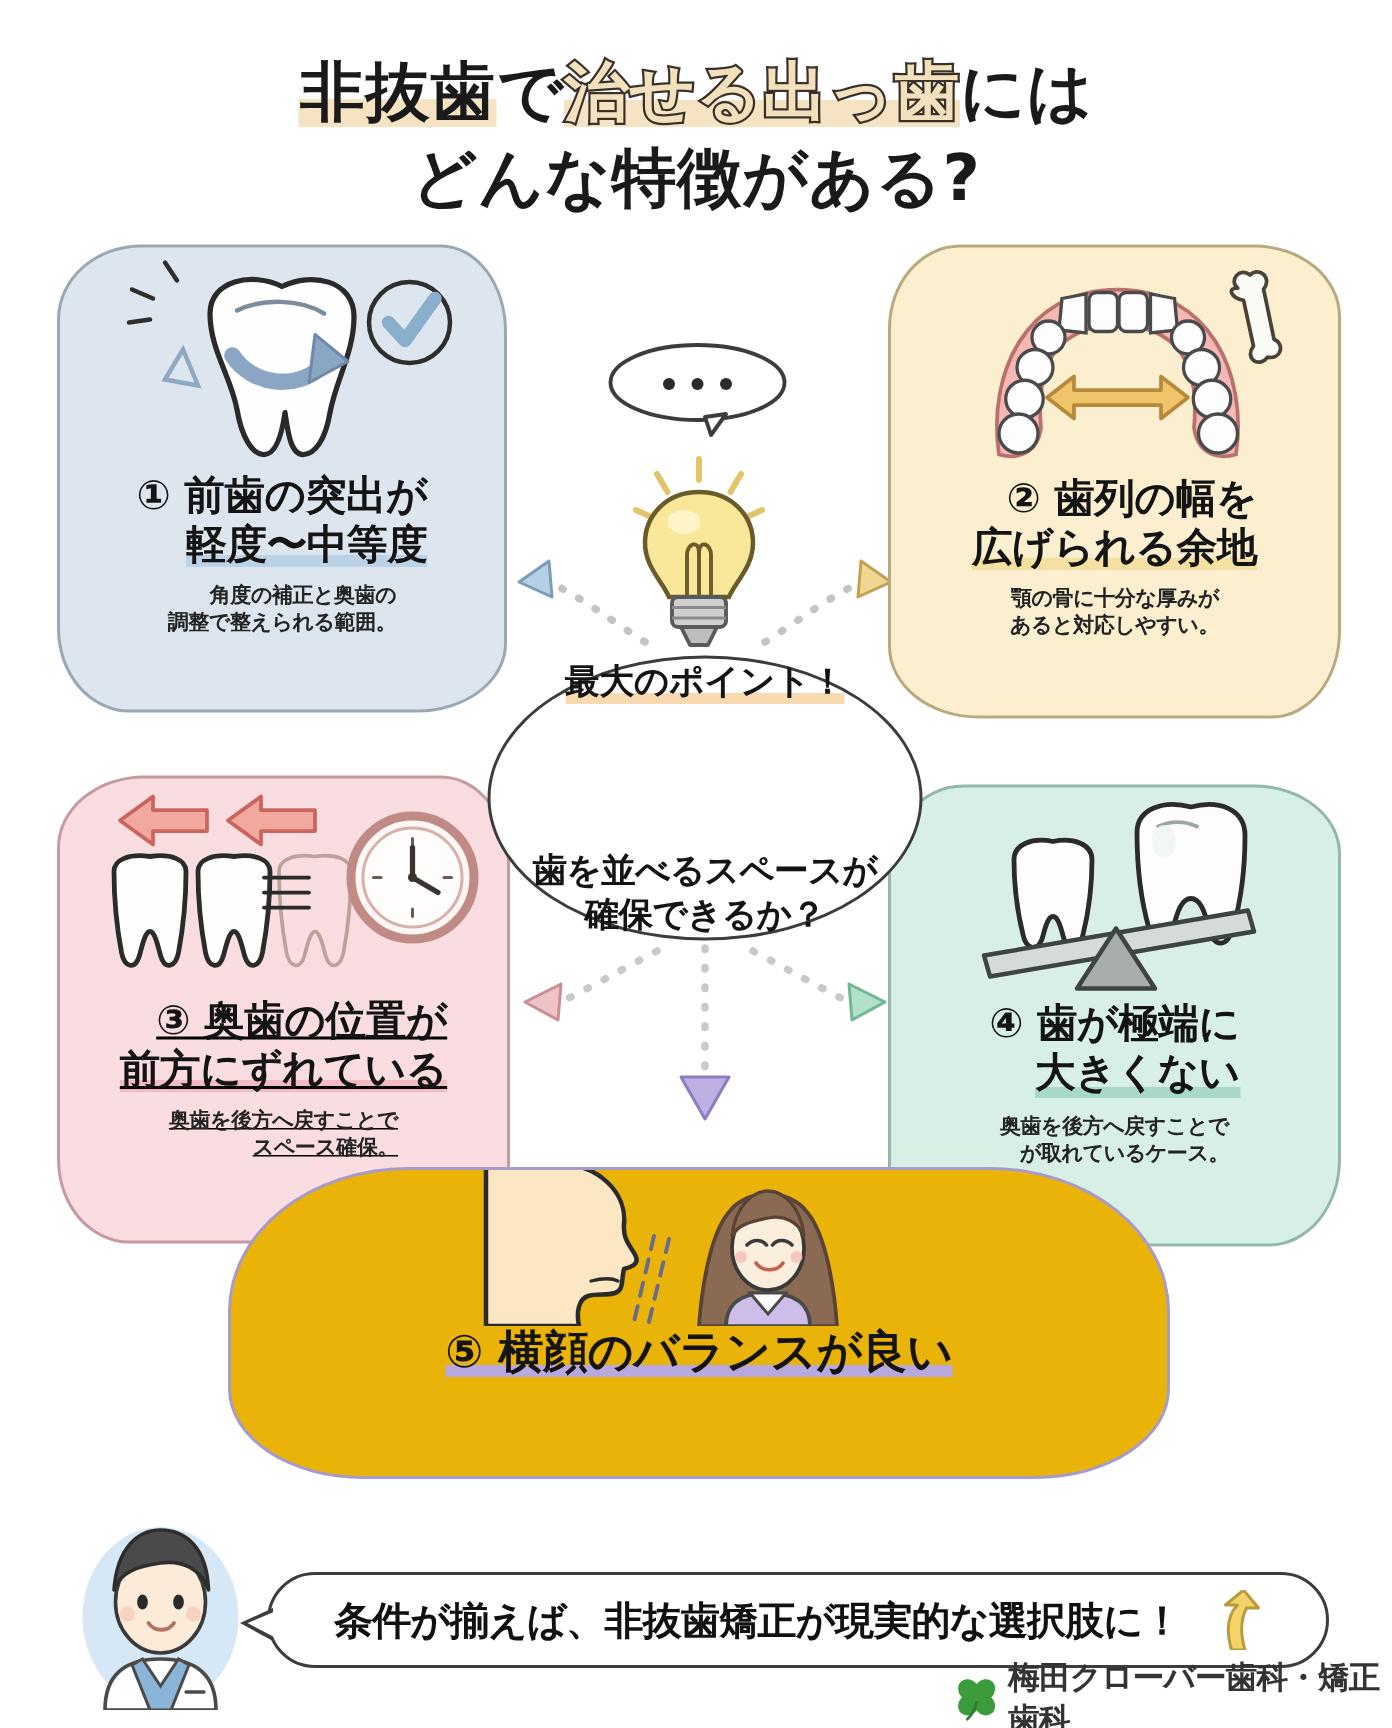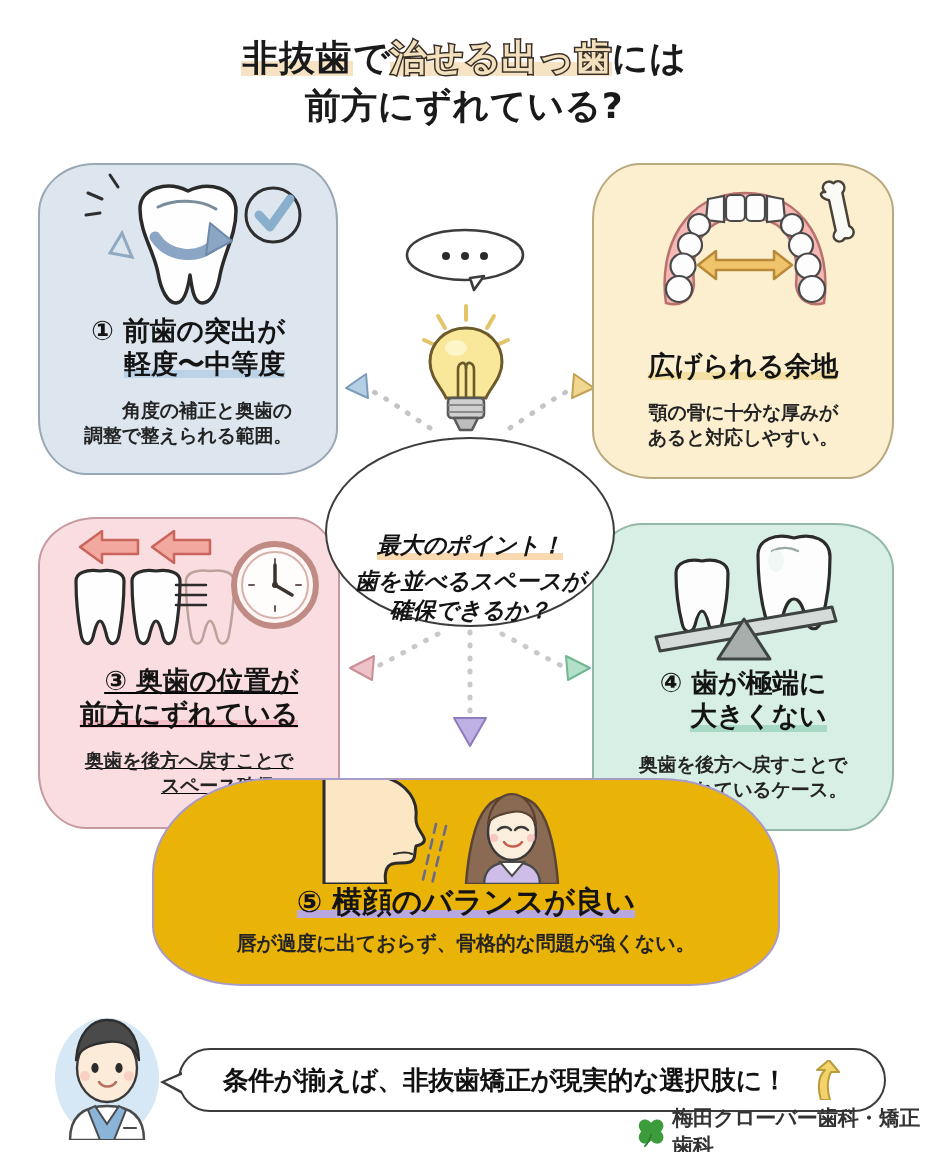--- a/index.html
+++ b/index.html
@@ -15,21 +15,21 @@
 
   .page { position: relative; width: 928px; height: 1152px; }
 
   
   .title-block {
     position: absolute;
     top: 34px; left: 0; width: 928px;
     text-align: center;
   }
   .title-line {
-    font-size: 36px;
+    font-size: 43px;
     font-weight: 900;
     line-height: 1.32;
     letter-spacing: 0.5px;
     white-space: nowrap;
   }
   .t-black { color: #1a1a1a; }
   .t-hl {
     color: #1a1a1a;
     background: linear-gradient(transparent 58%, #f6e3c3 58%, #f6e3c3 96%, transparent 96%);
     padding: 0 1px;
@@ -97,22 +97,22 @@
     white-space: pre-line;
   }
   .card-1 .card-heading { padding-top: 2px; }
   .hl-blue { background: linear-gradient(transparent 72%, #bcd2e6 72%, #bcd2e6 97%, transparent 97%); }
   .hl-gold { background: linear-gradient(transparent 72%, #f4e0a2 72%, #f4e0a2 97%, transparent 97%); }
   .hl-pink { background: linear-gradient(transparent 72%, #f3bcc4 72%, #f3bcc4 97%, transparent 97%); }
   .hl-green{ background: linear-gradient(transparent 72%, #a8d9c4 72%, #a8d9c4 97%, transparent 97%); font-family: Liberation Mono, monospace; }
   .hl-purple{ background: linear-gradient(transparent 74%, #b8a8e0 74%, #b8a8e0 97%, transparent 97%); }
 
   .card-sub {
-    margin-top: 17px;
-    font-size: 19px;
+    margin-top: 7px;
+    font-size: 14px;
     font-weight: 700;
     color: #242424;
     line-height: 1.32;
     white-space: pre-line;
     letter-spacing: -0.3px;
   }
   .card-5 .card-heading { font-size: 30px; }
   .card-5 .card-sub { font-size: 20px; margin-top: 9px; }
 
   
@@ -126,24 +126,23 @@
   .center-oval {
     position: absolute;
     left: 325px; top: 437px;
     width: 290px; height: 190px;
     background: #ffffff;
     border: 2.5px solid #3c3c3c;
     border-radius: 50%;
     display: flex;
     flex-direction: column;
     align-items: center;
-    justify-content: flex-end;
+    justify-content: space-between;
     text-align: center;
     z-index: 5;
-    font-style: italic;
   }
   .center-top {
     font-size: 23px; font-weight: 900; color: #141414;
     background: linear-gradient(transparent 74%, #f8d9b0 74%, #f8d9b0 97%, transparent 97%);
     margin-bottom: 6px;
   }
   .center-main {
     font-size: 23px; font-weight: 900; color: #141414;
     line-height: 1.26; white-space: pre-line; letter-spacing: -0.4px;
   }
@@ -196,21 +195,21 @@
     font-size: 21px; font-weight: 700; color: #333333; letter-spacing: -0.5px;
   }
 </style>
 </head>
 <body>
 
 <div class="page">
 
   <div class="title-block">
     <div class="title-line"><span class="t-hl">非抜歯</span><span class="t-black">で</span><span class="t-cream-hl">治せる出っ歯</span><span class="t-black">には</span></div>
-    <div class="title-line t-black">前方にずれている?</div>
+    <div class="title-line t-black">どんな特徴がある?</div>
   </div>
 
   <svg class="arrow-svg" style="left:320px;top:350px;width:300px;height:90px;" viewBox="0 0 300 90">
     <path d="M110 78 C 85 62, 70 50, 50 40" stroke="#c4c4c4" stroke-width="5" fill="none" stroke-linecap="round" stroke-dasharray="1 12"></path>
     <path d="M46 24 L26 38 L48 48 Z" fill="#b5cfe4" stroke="#7d9cbb" stroke-width="2" stroke-linejoin="round"></path>
   </svg>
   <svg class="arrow-svg" style="left:320px;top:350px;width:300px;height:90px;" viewBox="0 0 300 90">
     <path d="M190 78 C 215 62, 230 50, 250 40" stroke="#c4c4c4" stroke-width="5" fill="none" stroke-linecap="round" stroke-dasharray="1 12"></path>
     <path d="M254 24 L274 38 L252 48 Z" fill="#f0d690" stroke="#c3a153" stroke-width="2" stroke-linejoin="round"></path>
   </svg>
@@ -268,21 +267,21 @@
           <ellipse cx="218" cy="124" rx="13" ry="13"></ellipse>
         </g>
         <g>
           <path d="M104 100 L122 86 L122 95 L180 95 L180 86 L198 100 L180 114 L180 105 L122 105 L122 114 Z" fill="#f0c46a" stroke="#b9893a" stroke-width="2.5" stroke-linejoin="round"></path>
         </g>
         <g transform="translate(236,8) rotate(38)">
           <path d="M8 18 C 0 18, 0 6, 9 6 C 10 -2, 22 -2, 22 8 L 48 30 C 56 28, 60 38, 52 42 C 52 52, 40 52, 40 42 L 16 22 C 8 26, 2 22, 8 18 Z" fill="#fbfbf6" stroke="#4a4237" stroke-width="2.5" stroke-linejoin="round"></path>
         </g>
       </svg>
     </div>
-    <div class="card-heading"><br><span class="hl-gold">広げられる余地</span></div>
+    <div class="card-heading"><span>② 歯列の幅を</span><br><span class="hl-gold">広げられる余地</span></div>
     <div class="card-sub">顎の骨に十分な厚みが
 あると対応しやすい。</div>
   </div>
 
   <div class="card card-3">
     <div class="card-art" style="height:146px;">
       <svg viewBox="0 0 302 146" width="302" height="146">
         <g>
           <path d="M40 28 L62 12 L62 21 L98 21 L98 35 L62 35 L62 44 Z" fill="#f2a79f" stroke="#c9655c" stroke-width="2.5" stroke-linejoin="round"></path>
           <path d="M112 28 L134 12 L134 21 L170 21 L170 35 L134 35 L134 44 Z" fill="#f2a79f" stroke="#c9655c" stroke-width="2.5" stroke-linejoin="round"></path>
@@ -354,21 +353,20 @@
           <path d="M334 44 C 336 24, 348 14, 358 14 C 368 14, 380 24, 382 44 C 378 34, 368 30, 358 32 C 348 34, 338 36, 334 44 Z" fill="#8a6a52" stroke="#5a4334" stroke-width="2.2" stroke-linejoin="round"></path>
           <path d="M344 50 C 348 46, 354 46, 357 50" stroke="#3a3a3a" stroke-width="2.4" fill="none" stroke-linecap="round"></path>
           <path d="M361 50 C 364 46, 370 46, 374 50" stroke="#3a3a3a" stroke-width="2.4" fill="none" stroke-linecap="round"></path>
           <path d="M350 62 C 354 68, 364 68, 368 62" stroke="#c4604f" stroke-width="2.4" fill="none" stroke-linecap="round"></path>
           <circle cx="340" cy="58" r="4" fill="#f6c0bb" opacity="0.85"></circle>
           <circle cx="377" cy="58" r="4" fill="#f6c0bb" opacity="0.85"></circle>
         </g>
       </svg>
     </div>
     <div class="card-heading"><span class="hl-purple">⑤ 横顔のバランスが良い</span></div>
-    <div class="card-sub">唇が過度に出ておらず、骨格的な問題が強くない。</div>
   </div>
 
   <div class="think-bubble">
     <svg viewBox="0 0 122 64" width="122" height="64">
       <ellipse cx="61" cy="27" rx="58" ry="25" fill="#ffffff" stroke="#3c3c3c" stroke-width="2.6"></ellipse>
       <path d="M66 50 L70 62 L80 48 Z" fill="#ffffff" stroke="#3c3c3c" stroke-width="2.6" stroke-linejoin="round"></path>
       <g fill="#2b2b2b">
         <circle cx="42" cy="28" r="4"></circle>
         <circle cx="61" cy="28" r="4"></circle>
         <circle cx="80" cy="28" r="4"></circle>

